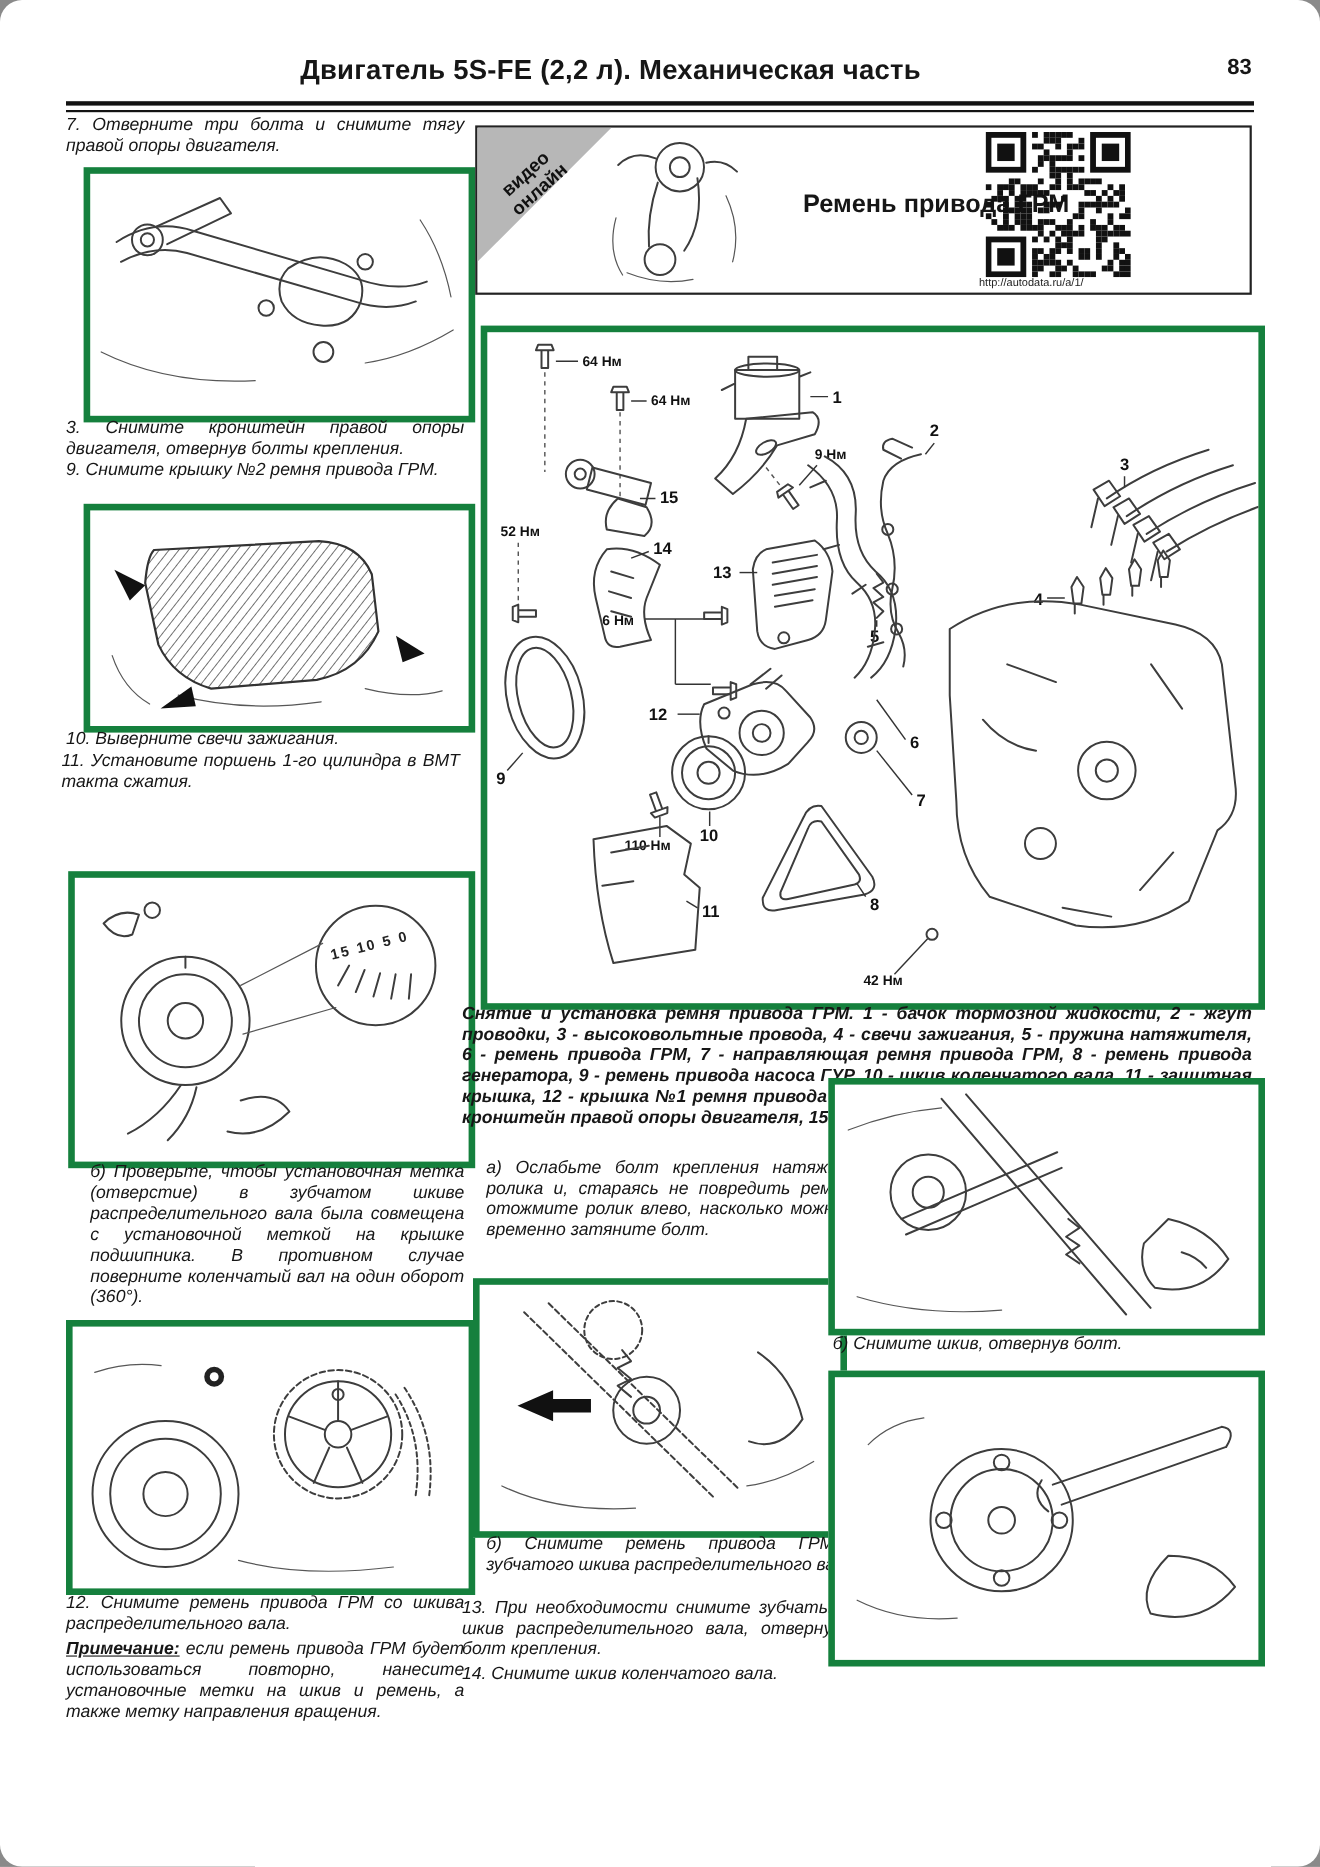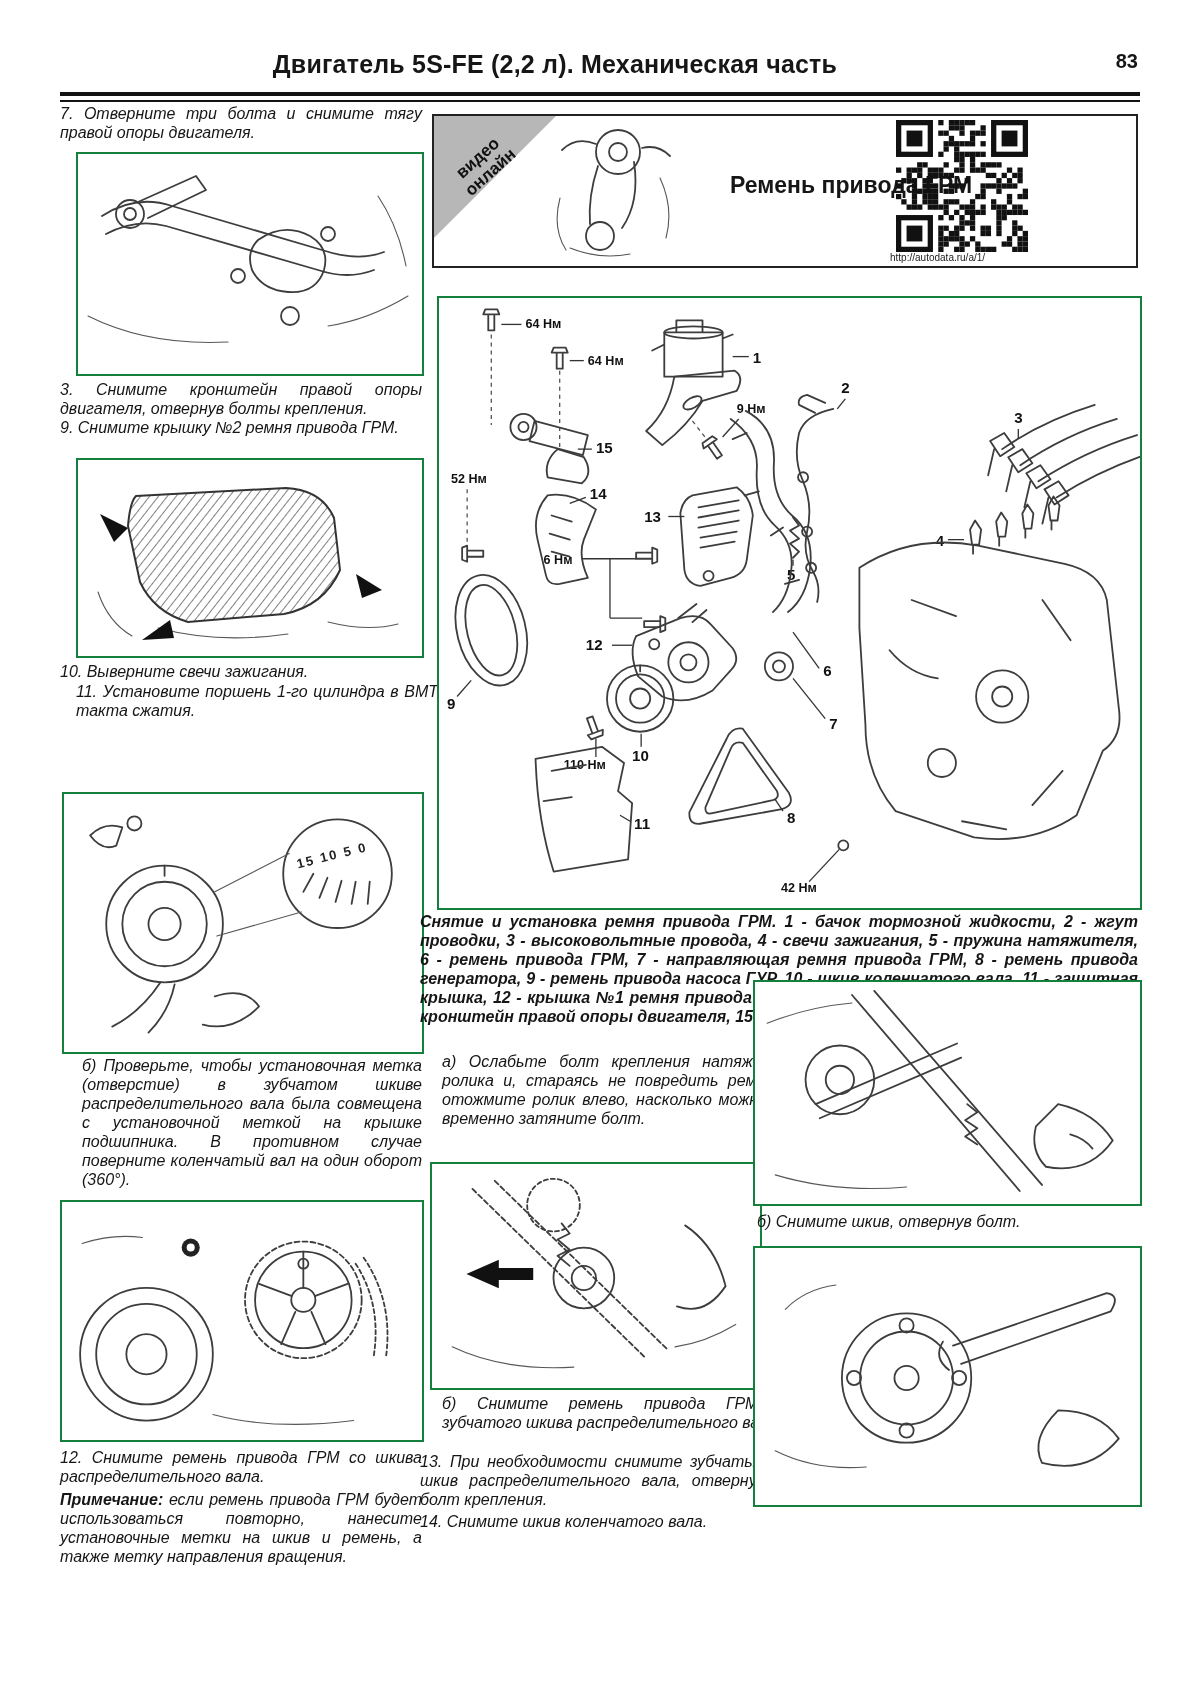--- a/index.html
+++ b/index.html
@@ -1,26 +1,26 @@
 <!DOCTYPE html>
 <html><head>
 <meta charset="utf-8">
 <style>
   html,body{margin:0;padding:0;background:#8a8a8a;}
   .page{position:relative;width:1200px;height:1697px;margin:0 auto;background:#ffffff;
-        font-family:"Liberation Sans","DejaVu Sans",sans-serif;color:#161616;overflow:hidden;}
+        font-family:"Liberation Sans","DejaVu Sans",sans-serif;color:#161616;overflow:hidden;border-radius:20px;}
   .abs{position:absolute;}
   p{margin:0;font-size:16px;line-height:19px;text-align:justify;font-style:italic;}
   .sub{padding-left:22px;}
   .hdr-title{position:absolute;top:50px;left:0;right:90px;text-align:center;
              font-size:25px;font-weight:bold;letter-spacing:.2px;}
   .hdr-num{position:absolute;top:50px;right:62px;font-size:20px;font-weight:bold;}
   .rule-a{position:absolute;top:92px;left:60px;width:1080px;height:4px;background:#131313;}
   .rule-b{position:absolute;top:100px;left:60px;width:1080px;height:2px;background:#131313;}
-  .figure{position:absolute;border:2px solid #15803d;background:#fff;}
+  .figure{position:absolute;border:6px solid #15803d;background:#fff;}
   .figure svg{display:block;width:100%;height:100%;}
   .ln{fill:none;stroke:#3d3d3d;stroke-width:1.8;stroke-linecap:round;stroke-linejoin:round;}
   .thin{fill:none;stroke:#575757;stroke-width:1.1;stroke-linecap:round;}
   .ld{fill:none;stroke:#555;stroke-width:1.3;stroke-dasharray:4,4;}
   .ll{fill:none;stroke:#333;stroke-width:1.3;}
   .dsvg text,.ilsvg text{font-family:"Liberation Sans","DejaVu Sans",sans-serif;}
   .pn{font-size:15px;font-weight:bold;fill:#111;}
   .tq{font-size:12.5px;font-weight:bold;fill:#111;}
   .scale{font-size:13px;font-weight:bold;fill:#222;letter-spacing:2px;}
   .caption{position:absolute;left:420px;top:912px;width:718px;font-weight:bold;
@@ -29,21 +29,21 @@
   .corner{position:absolute;left:0;top:0;width:122px;height:122px;background:#b7b7b7;
           clip-path:polygon(0 0,100% 0,0 100%);}
   .video-label{position:absolute;left:0px;top:30px;width:100px;transform:rotate(-42deg);
                font-weight:bold;font-size:17px;line-height:19px;text-align:center;color:#111;}
   .banner-title{position:absolute;left:296px;top:56px;font-size:23px;font-weight:bold;}
   .banner-art{position:absolute;left:96px;top:2px;width:176px;height:144px;}
   .qr{position:absolute;left:462px;top:4px;width:132px;height:132px;}
   .qr-caption{position:absolute;left:456px;top:136px;width:168px;font-size:10px;
               text-align:left;color:#222;}
   .note{font-style:italic;}
-  .note .lbl{font-weight:bold;}
+  .note .lbl{text-decoration:underline;font-weight:bold;}
 </style>
 </head>
 <body>
 
 <div class="page">
 
   <div class="hdr-title">Двигатель 5S-FE (2,2 л). Механическая часть</div>
   <div class="hdr-num">83</div>
   <div class="rule-a"></div>
   <div class="rule-b"></div>
@@ -77,21 +77,21 @@
       </defs>
       <path d="M58,34 l150,-8 q36,2 48,30 l6,52 q-16,36 -56,44 l-96,8 q-34,-10 -48,-40 l-12,-56 q2,-24 8,-30 z" fill="url(#hatch)" stroke="#333" stroke-width="2"></path>
       <path class="thin" d="M250,160 q40,10 70,2 M20,130 q10,30 34,44 M80,166 q60,16 130,6"></path>
       <polygon points="22,52 50,66 36,80" fill="#111"></polygon>
       <polygon points="64,178 92,158 96,176" fill="#111"></polygon>
       <polygon points="304,128 278,112 284,136" fill="#111"></polygon>
     </svg>
   </div>
 
   <p class="abs" style="left:60px;top:662px;width:362px;">10. Выверните свечи зажигания.</p>
-  <p class="abs" style="left:76px;top:682px;width:362px;">11. Установите поршень 1-го цилиндра в ВМТ такта сжатия.</p>
+  <p class="abs" style="left:56px;top:682px;width:362px;">11. Установите поршень 1-го цилиндра в ВМТ такта сжатия.</p>
 
   <div class="figure" style="left:62px;top:792px;width:358px;height:258px;">
     <svg class="ilsvg" viewBox="0 0 356 254">
       <circle class="ln" cx="100" cy="128" r="58"></circle>
         <circle class="ln" cx="100" cy="128" r="42"></circle>
       <circle class="ln" cx="100" cy="128" r="16"></circle>
       <path class="ln" d="M100,70 v10"></path>
       <path class="ln" d="M26,40 q14,-14 32,-8 l-6,18 q-14,6 -26,-10 z"></path>
       <circle class="ln" cx="70" cy="28" r="7"></circle>
       <circle class="ln" cx="272" cy="78" r="54" stroke-width="2.5"></circle>

